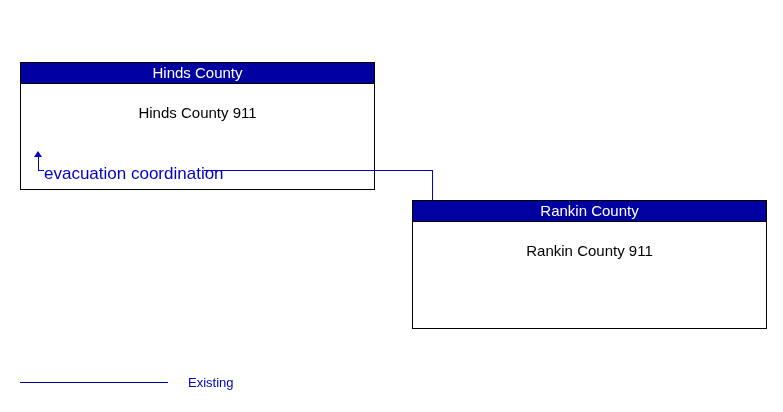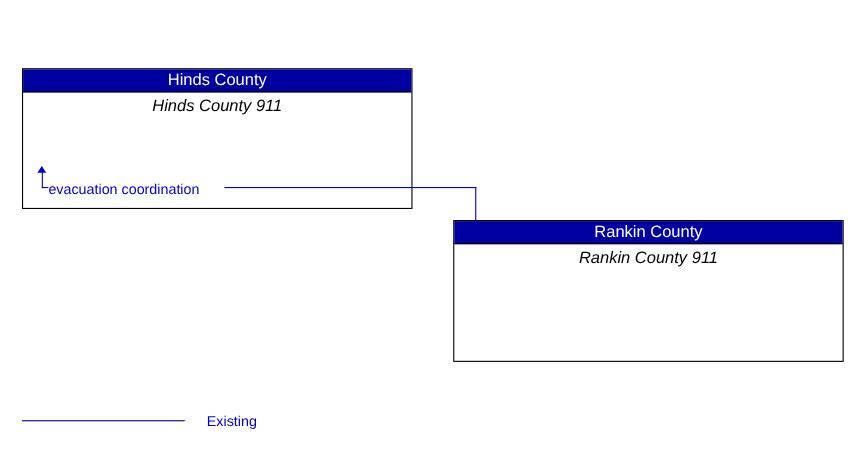--- a/index.html
+++ b/index.html
@@ -34,23 +34,22 @@
     border-bottom: 1px solid var(--box-border, #000000);
     text-align: center;
     font-size: 15px;
     white-space: nowrap;
     overflow: hidden;
   }
   .entity-body {
     text-align: center;
     font-size: 15px;
     color: #000000;
-    padding-top: 4px;
+    padding-top: 20px;
     white-space: nowrap;
-    font-style: italic;
   }
   .line {
     position: absolute;
     background: var(--connector-line, #0000c8);
   }
   .arrow {
     position: absolute;
     width: 0;
     height: 0;
   }
@@ -69,21 +68,21 @@
     border-top: 6px solid var(--connector-line, #0000c8);
   }
   .vline-hinds  { left: 38px;  top: 156px; width: 1px;  height: 15px; }
   .elbow-stub   { left: 38px;  top: 170px; width: 6px;  height: 1px; }
   .hline-main   { left: 204px; top: 170px; width: 229px; height: 1px; }
   .vline-rankin { left: 432px; top: 170px; width: 1px;  height: 32px; }
   .flow-label {
     position: absolute;
     left: 44px;
     top: 164px;
-    font-size: 13px;
+    font-size: 17px;
     color: var(--flow-label-text, #0000cc);
     white-space: nowrap;
     cursor: pointer;
   }
   .legend-line {
     position: absolute;
     left: 20px;
     top: 382px;
     width: 148px;
     height: 1px;

